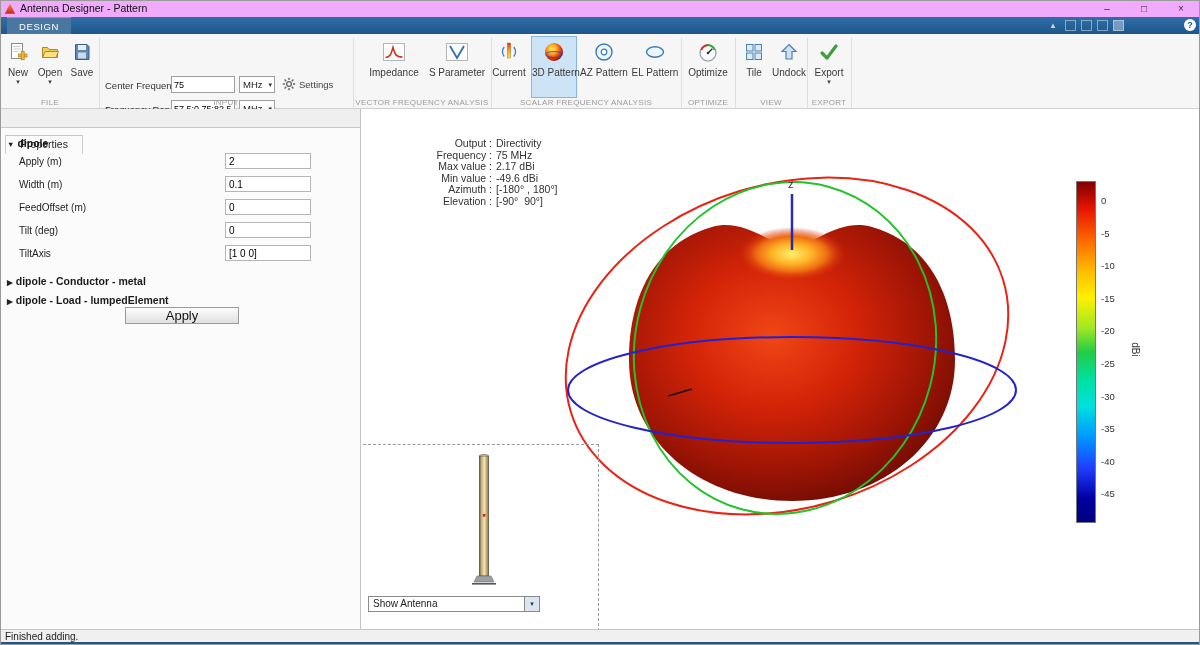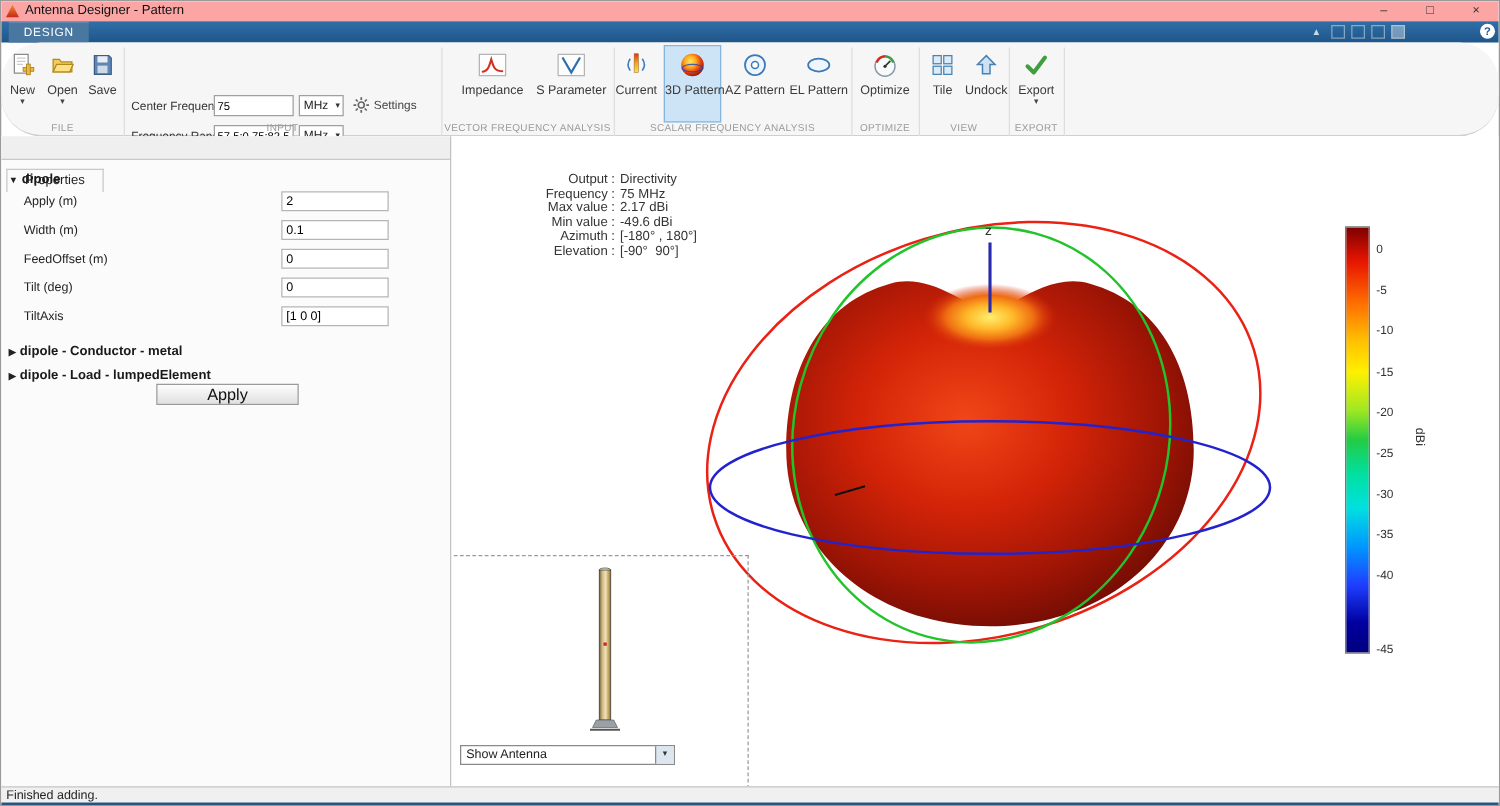--- a/index.html
+++ b/index.html
@@ -1,36 +1,36 @@
 <!DOCTYPE html>
 <html><head>
 <meta charset="utf-8">
 <style>
   html,body{margin:0;padding:0;background:#d8d8d8;}
   #app{position:relative;width:1200px;height:645px;background:#ffffff;
        font-family:"Liberation Sans",sans-serif;overflow:hidden;border:1px solid #9a9a9a;box-sizing:border-box;}
 
   
-  .titlebar{position:absolute;top:0;left:0;right:0;height:16px;background:#fca5a5;}
+  .titlebar{position:absolute;top:0;left:0;right:0;height:16px;background:#f0abfc;}
   .app-icon{position:absolute;left:3px;top:2px;width:12px;height:12px;}
   .title-text{position:absolute;left:19px;top:1px;font-size:10.5px;color:#111;}
   .win-btn{position:absolute;top:0;width:36px;height:16px;text-align:center;font-size:10px;line-height:15px;color:#333;}
 
   
   .tabstrip{position:absolute;top:16px;left:0;right:0;height:17px;background:linear-gradient(#2f6fa7,#1f568a);}
   .design-tab{position:absolute;left:6px;top:0;width:64px;height:17px;background:#4a779f;color:#fff;
               font-size:9.5px;line-height:17px;text-align:center;letter-spacing:.6px;border-top:1px solid #7b9cbb;box-sizing:border-box;}
   .qa{position:absolute;top:3px;width:11px;height:11px;border:1px solid rgba(255,255,255,.55);box-sizing:border-box;opacity:.8;}
   .qa.filled{background:rgba(255,255,255,.45);}
   .qa-caret{position:absolute;top:2px;color:rgba(255,255,255,.75);font-size:9px;line-height:12px;border:none;width:12px;text-align:center;}
   .help-circle{position:absolute;top:2px;left:1183px;width:12px;height:12px;border-radius:50%;background:#fff;
                color:#1f568a;font-size:9px;font-weight:bold;text-align:center;line-height:12px;}
 
   
-  .ribbon{position:absolute;top:33px;left:0;right:0;height:75px;background:#f6f6f6;border-bottom:1px solid #cfcfcf;box-sizing:border-box;border-radius:32px;}
+  .ribbon{position:absolute;top:33px;left:0;right:0;height:75px;background:#f6f6f6;border-bottom:1px solid #cfcfcf;box-sizing:border-box;}
   .rib-sep{position:absolute;top:4px;height:90px;width:1px;background:#dedede;}
   .rib-label{position:absolute;bottom:1px;font-size:8px;color:#9b9b9b;text-align:center;letter-spacing:.3px;white-space:nowrap;}
   .rbtn{position:absolute;top:3px;height:60px;text-align:center;}
   .rbtn .ric{height:30px;display:flex;align-items:center;justify-content:center;}
   .rbtn .rlb{font-size:10px;color:#3a3a3a;margin-top:0;white-space:nowrap;}
   .rbtn .rcaret{font-size:7px;color:#444;line-height:7px;}
   .rbtn.selected{background:#cde3f6;border:1px solid #86b6e0;box-sizing:border-box;top:2px;height:62px;}
   .ctl-label{position:absolute;font-size:9.5px;color:#333;white-space:nowrap;}
   .ctl-input{position:absolute;height:17px;box-sizing:border-box;border:1px solid #9f9f9f;background:#fff;
              font-size:9px;font-family:inherit;padding:0 2px;}
@@ -379,21 +379,21 @@
         <div class="cbar-bar"></div>
         <span class="ctick" style="top:19px;">0</span>
         <span class="ctick" style="top:52px;">-5</span>
         <span class="ctick" style="top:84px;">-10</span>
         <span class="ctick" style="top:117px;">-15</span>
         <span class="ctick" style="top:149px;">-20</span>
         <span class="ctick" style="top:182px;">-25</span>
         <span class="ctick" style="top:215px;">-30</span>
         <span class="ctick" style="top:247px;">-35</span>
         <span class="ctick" style="top:280px;">-40</span>
-        <span class="ctick" style="top:312px;margin-top:27px;">-45</span>
+        <span class="ctick" style="top:312px;">-45</span>
         <span class="cbar-unit">dBi</span>
       </div>
 
       <div class="preview-region">
         <svg class="ant-svg" width="44" height="140" viewBox="0 0 44 140">
           <defs>
               <linearGradient id="rodG" x1="0" y1="0" x2="1" y2="0">
             <stop offset="0" stop-color="#6e5f3a"></stop>
                 <stop offset=".25" stop-color="#cdb684"></stop>
             <stop offset=".55" stop-color="#efe2b8"></stop>

